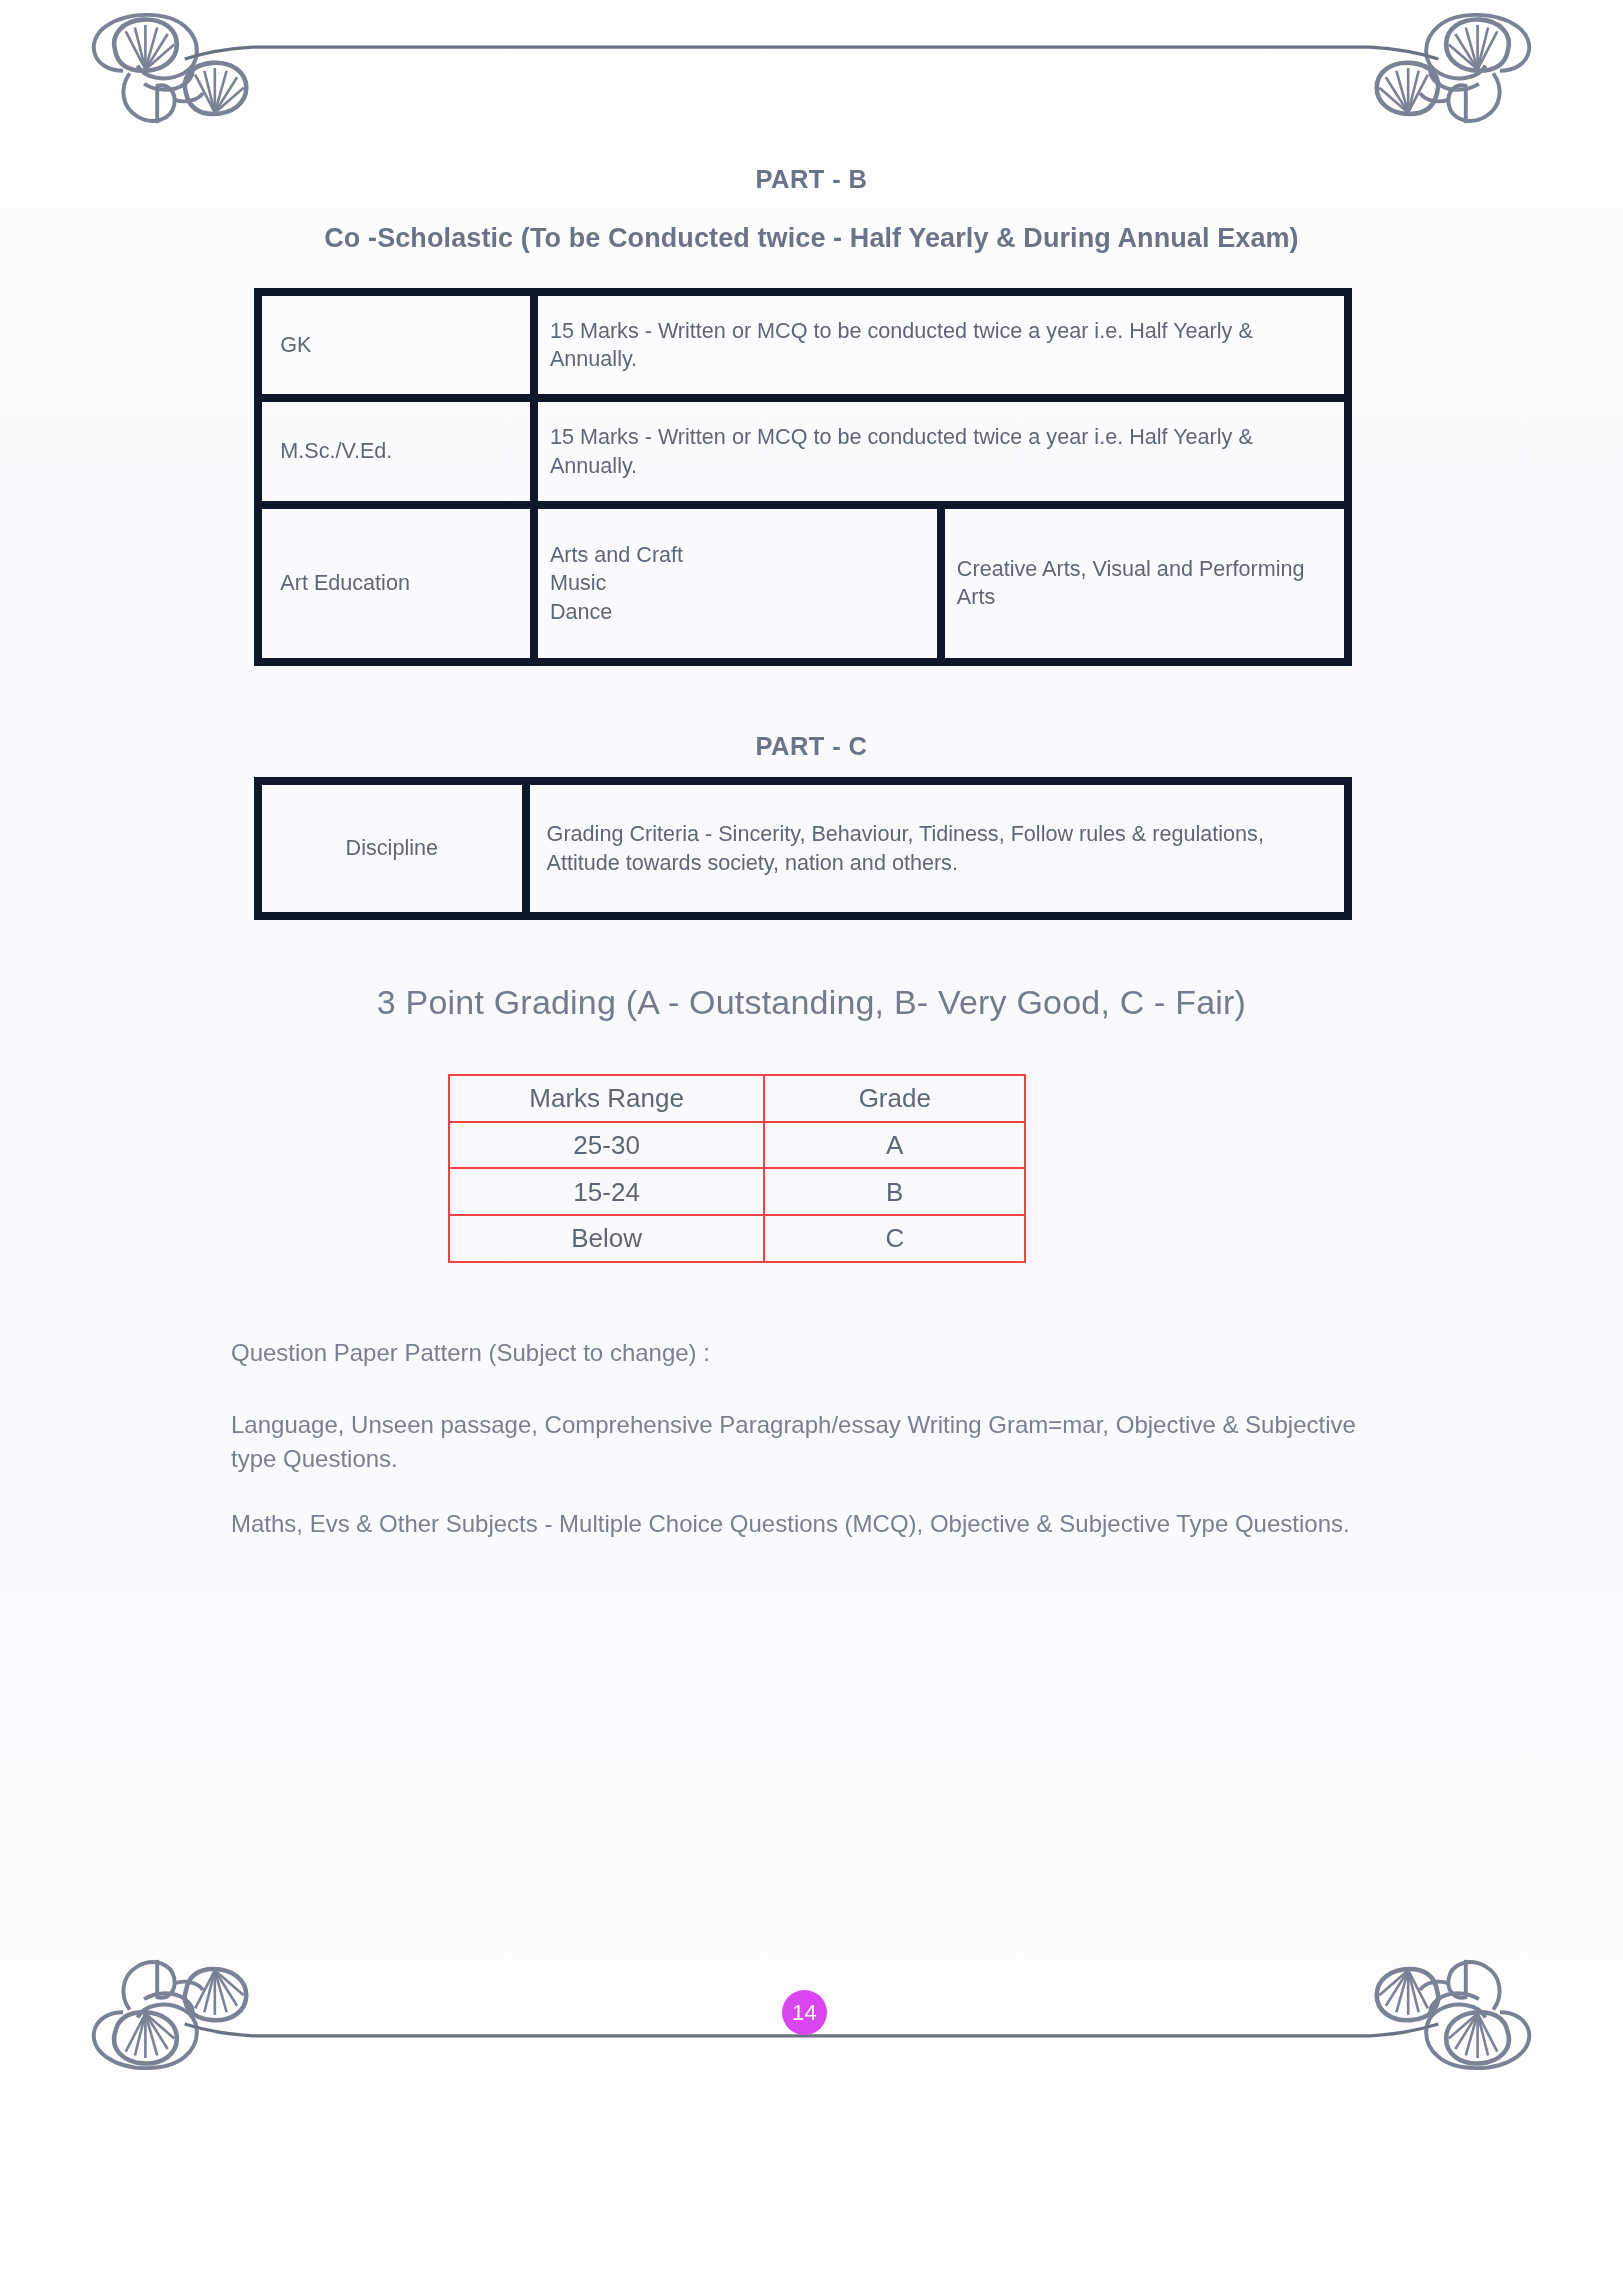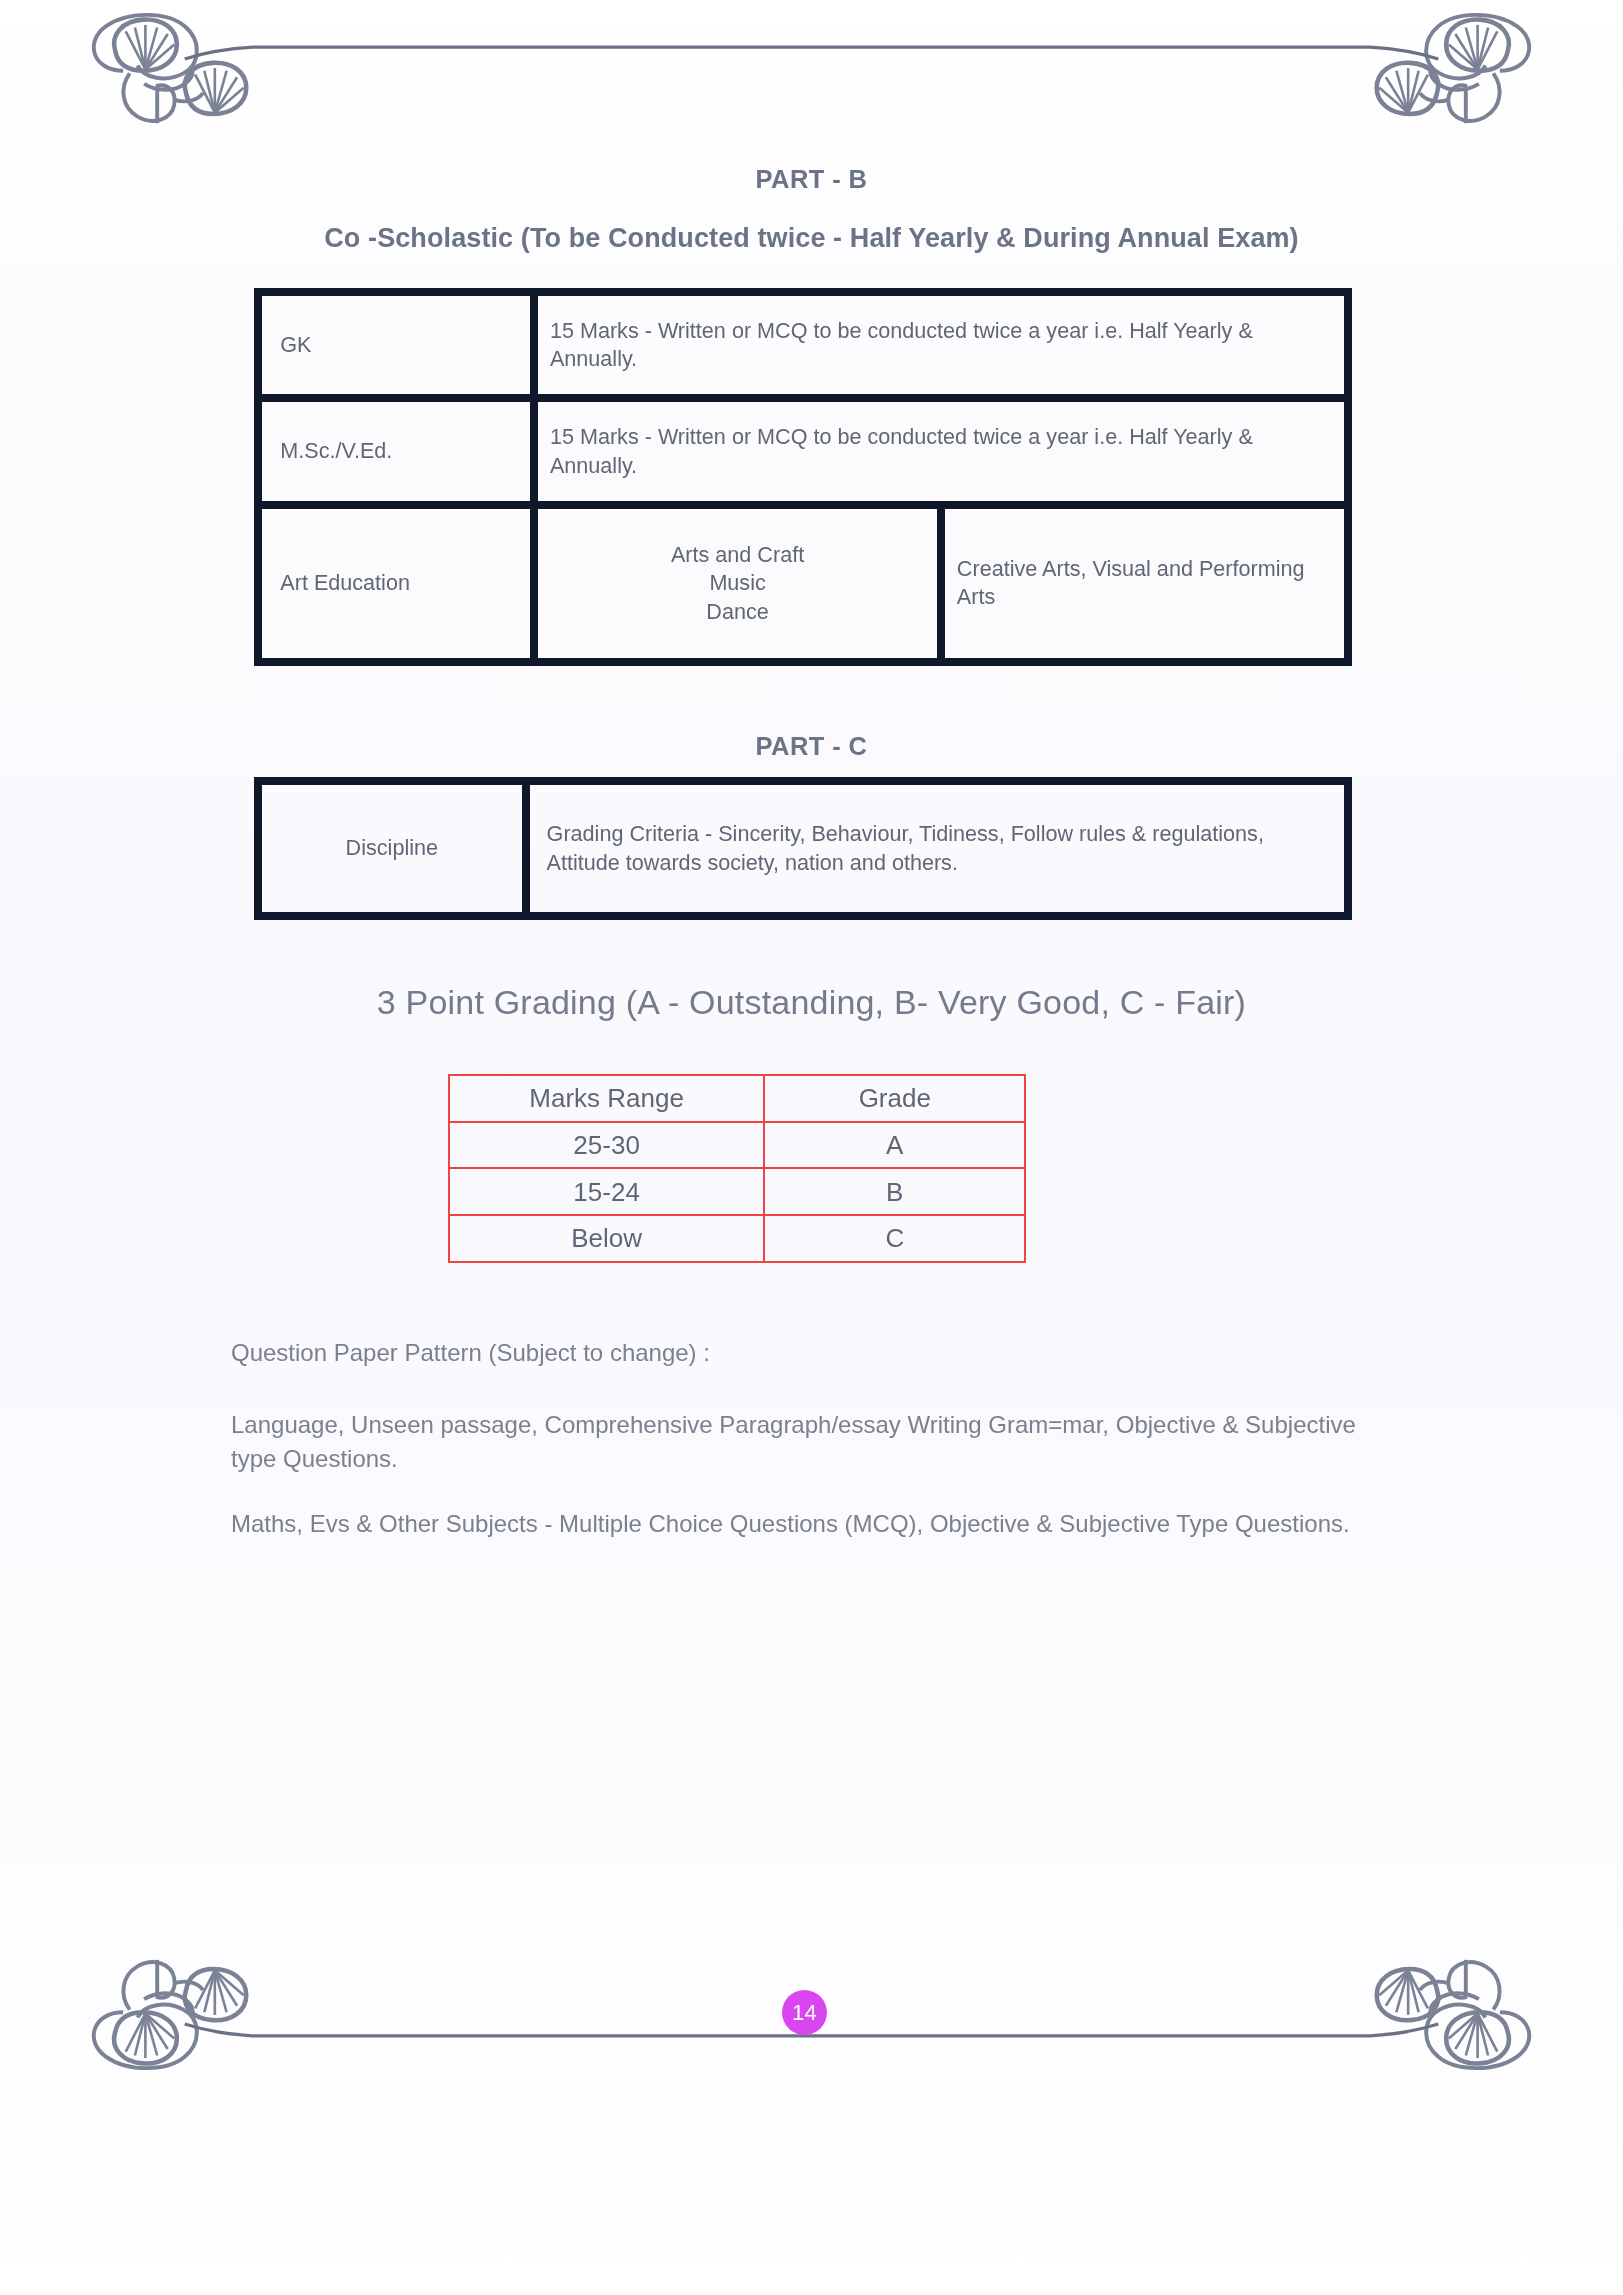--- a/index.html
+++ b/index.html
@@ -103,21 +103,21 @@
   }
 
   
   #table-part-b {
     left: 254px;
     top: 288px;
     width: 1098px;
   }
   #table-part-b td.label-cell   { width: 238px; padding-left: 18.3px; }
   #table-part-b td.desc-cell    { }
-  #table-part-b td.sub-cell     { width: 255px; text-align: center; }
+  #table-part-b td.sub-cell     { width: 255px; }
   #table-part-b .row-gk td      { height: 80px; }
   #table-part-b .row-msc td     { height: 80px; }
   #table-part-b .row-art td     { height: 131px; }
 
   
   #table-part-c {
     left: 254px;
     top: 777px;
     width: 1098px;
   }

